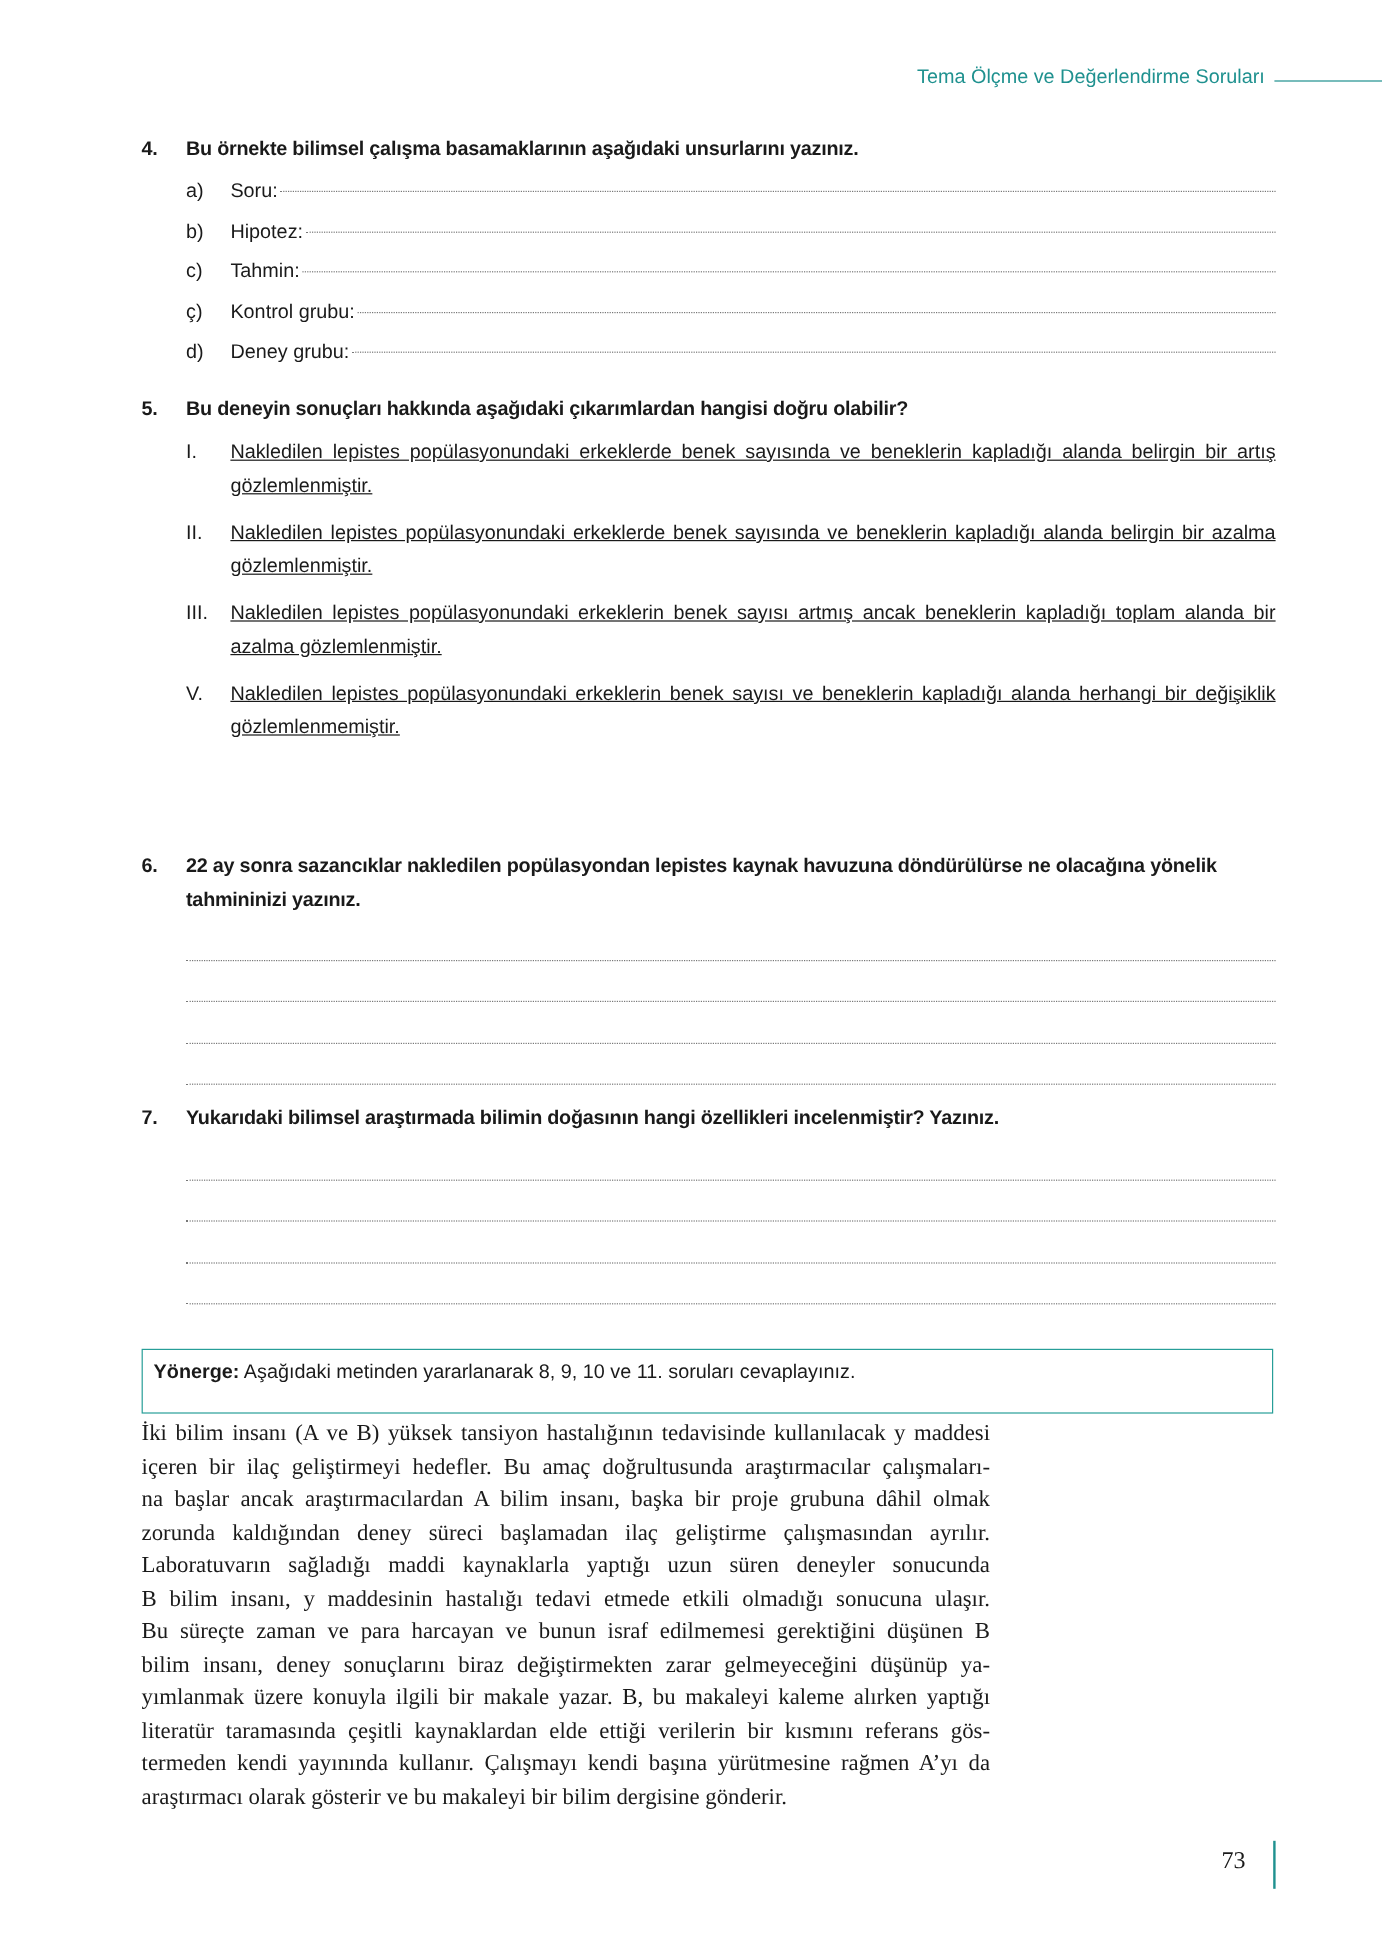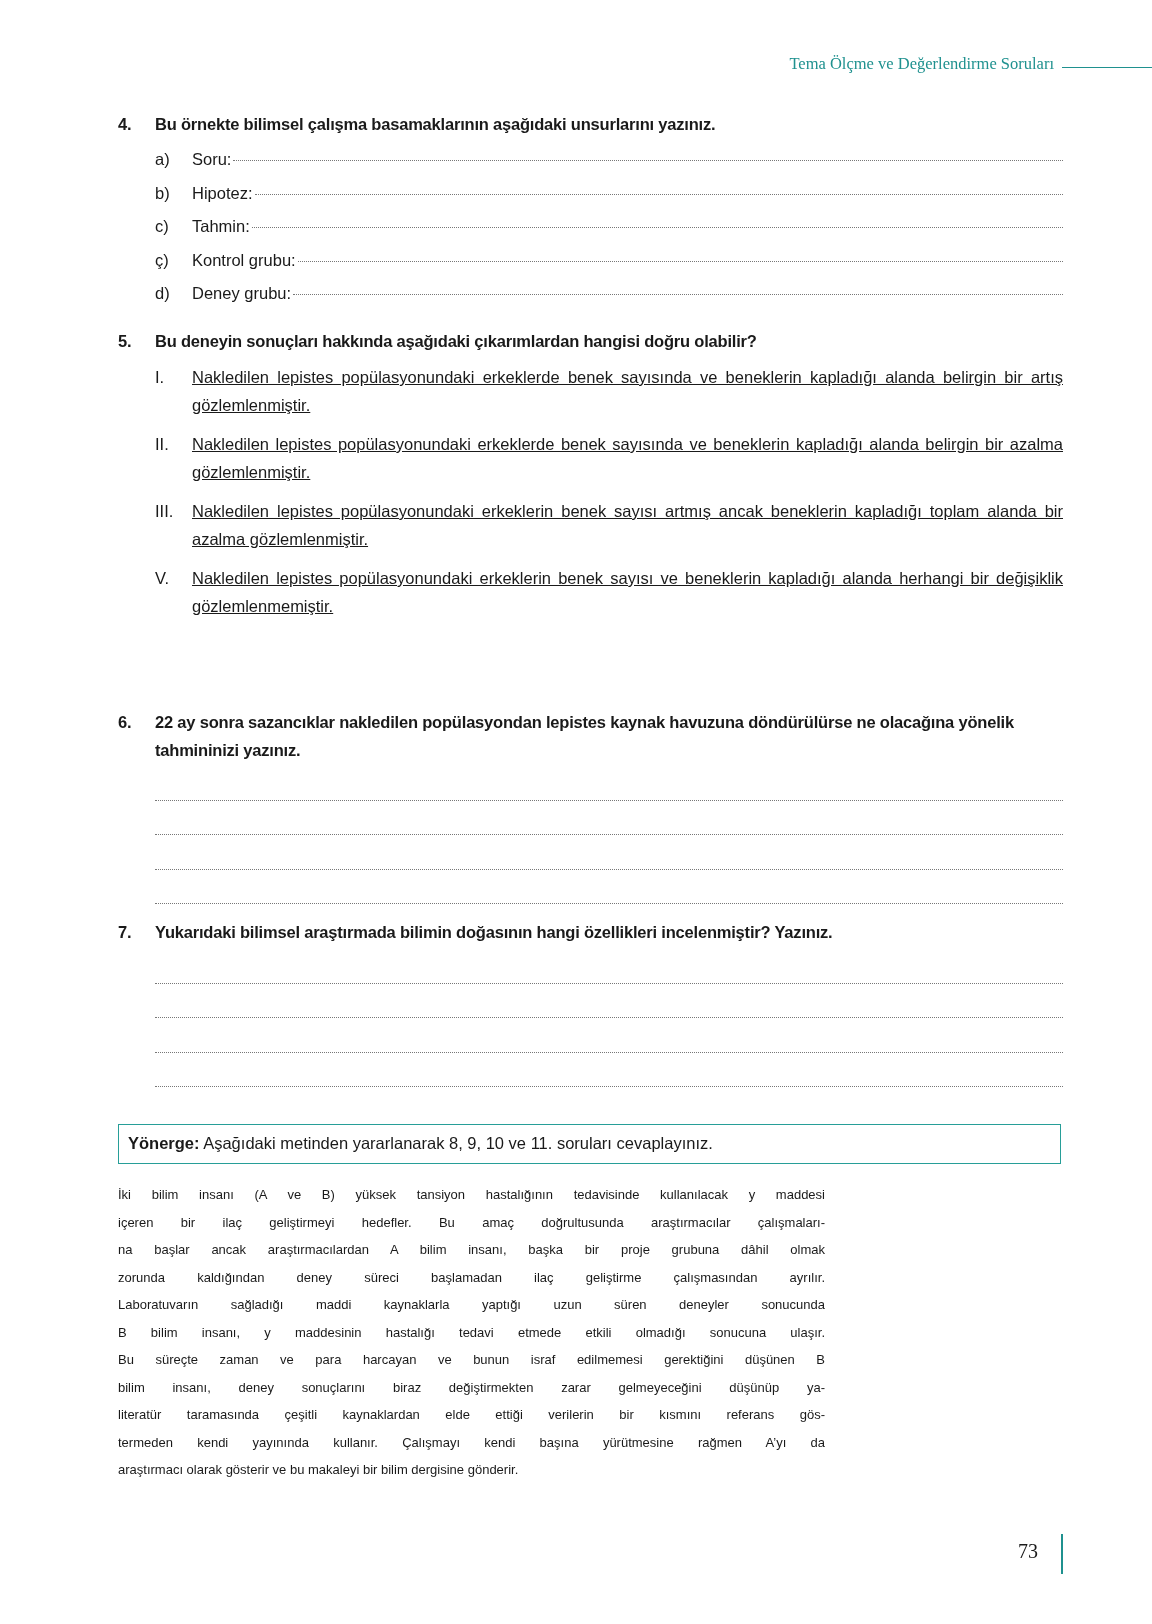--- a/index.html
+++ b/index.html
@@ -5,21 +5,21 @@
   html, body { margin: 0; padding: 0; background: #ffffff; }
   body {
     width: 1152px; height: 1624px; position: relative; overflow: hidden;
     font-family: "Liberation Sans", sans-serif; color: #1a1a1a;
   }
   .header {
     position: absolute; top: 50px; right: 0; height: 24px;
     display: flex; align-items: flex-end;
   }
   .header-title {
-    font-family: Liberation Serif, serif; font-size: 16.5px; color: #1f918f;
+    font-family: Liberation Sans, sans-serif; font-size: 16.5px; color: #1f918f;
     margin-right: 8px; white-space: nowrap;
   }
   .header-rule { width: 90px; height: 1.5px; background: #1f918f; margin-bottom: 6px; }
 
   .q { position: absolute; left: 118px; width: 945px; font-size: 16.5px; }
   .q-head { display: flex; font-weight: bold; line-height: 28px; letter-spacing: -0.2px; }
   .q-num { width: 37px; flex: none; }
   .q-text { flex: 1; }
 
   .fill-row { display: flex; align-items: baseline; height: 33.5px; line-height: 33.5px; }
@@ -27,29 +27,29 @@
   .fill-label { white-space: nowrap; text-align: right; }
   .dots { flex: 1; border-bottom: 1.2px dotted #777; margin-left: 2px; transform: translateY(-4px); }
 
   .opt { display: flex; line-height: 27.5px; margin-bottom: 12px; }
   .opt-num { width: 37px; flex: none; }
   .opt-text { flex: 1; text-align: justify; text-decoration: underline; }
 
   .answer-line { height: 33.5px; border-bottom: 1.2px dotted #777; margin-left: 37px; }
 
   .instruction {
-    position: absolute; left: 118px; top: 1124px; width: 943px; height: 40px;
+    position: absolute; left: 118px; top: 1124px; width: 943px; height: 54px;
     border: 1.5px solid #279e98; box-sizing: border-box;
     font-size: 16.5px; line-height: 36px; padding-left: 9px;
   }
   .instruction b { font-weight: bold; }
 
   .passage {
     position: absolute; left: 118px; top: 1181px; width: 707px;
-    font-size: 13px; line-height: 27.5px; text-align: justify;
+    font-size: 19px; line-height: 27.5px; text-align: justify; font-family: Liberation Serif, serif;
   }
   .passage .pl { display: block; text-align: justify; text-align-last: justify; height: 27.5px; }
   .passage .pl.last { text-align-last: left; }
 
   .page-num {
     position: absolute; top: 1540px; left: 1018px; font-family: "Liberation Serif", serif;
     font-size: 20px; color: #1a1a1a;
   }
   .page-bar { position: absolute; left: 1061px; top: 1534px; width: 1.5px; height: 40px; background: #1f918f; }
 </style>
@@ -152,19 +152,20 @@
 
 <div class="passage">
   <span class="pl">İki bilim insanı (A ve B) yüksek tansiyon hastalığının tedavisinde kullanılacak y maddesi</span>
   <span class="pl">içeren bir ilaç geliştirmeyi hedefler. Bu amaç doğrultusunda araştırmacılar çalışmaları-</span>
   <span class="pl">na başlar ancak araştırmacılardan A bilim insanı, başka bir proje grubuna dâhil olmak</span>
   <span class="pl">zorunda kaldığından deney süreci başlamadan ilaç geliştirme çalışmasından ayrılır.</span>
   <span class="pl">Laboratuvarın sağladığı maddi kaynaklarla yaptığı uzun süren deneyler sonucunda</span>
   <span class="pl">B bilim insanı, y maddesinin hastalığı tedavi etmede etkili olmadığı sonucuna ulaşır.</span>
   <span class="pl">Bu süreçte zaman ve para harcayan ve bunun israf edilmemesi gerektiğini düşünen B</span>
   <span class="pl">bilim insanı, deney sonuçlarını biraz değiştirmekten zarar gelmeyeceğini düşünüp ya-</span>
+  <span class="pl">yımlanmak üzere konuyla ilgili bir makale yazar. B, bu makaleyi kaleme alırken yaptığı</span>
   <span class="pl">literatür taramasında çeşitli kaynaklardan elde ettiği verilerin bir kısmını referans gös-</span>
   <span class="pl">termeden kendi yayınında kullanır. Çalışmayı kendi başına yürütmesine rağmen A’yı da</span>
   <span class="pl last">araştırmacı olarak gösterir ve bu makaleyi bir bilim dergisine gönderir.</span>
 </div>
 
 <span class="page-num">73</span>
 <span class="page-bar"></span>
 
 </body></html>

